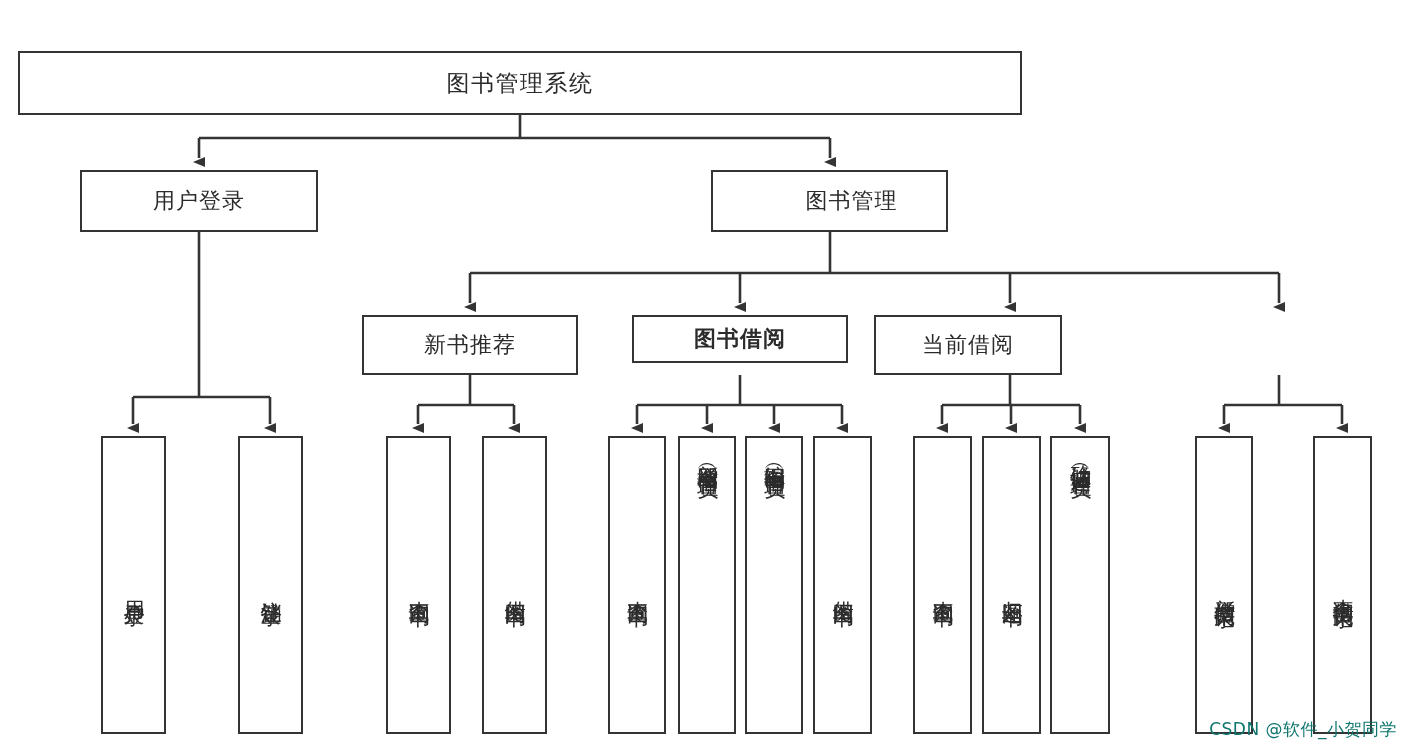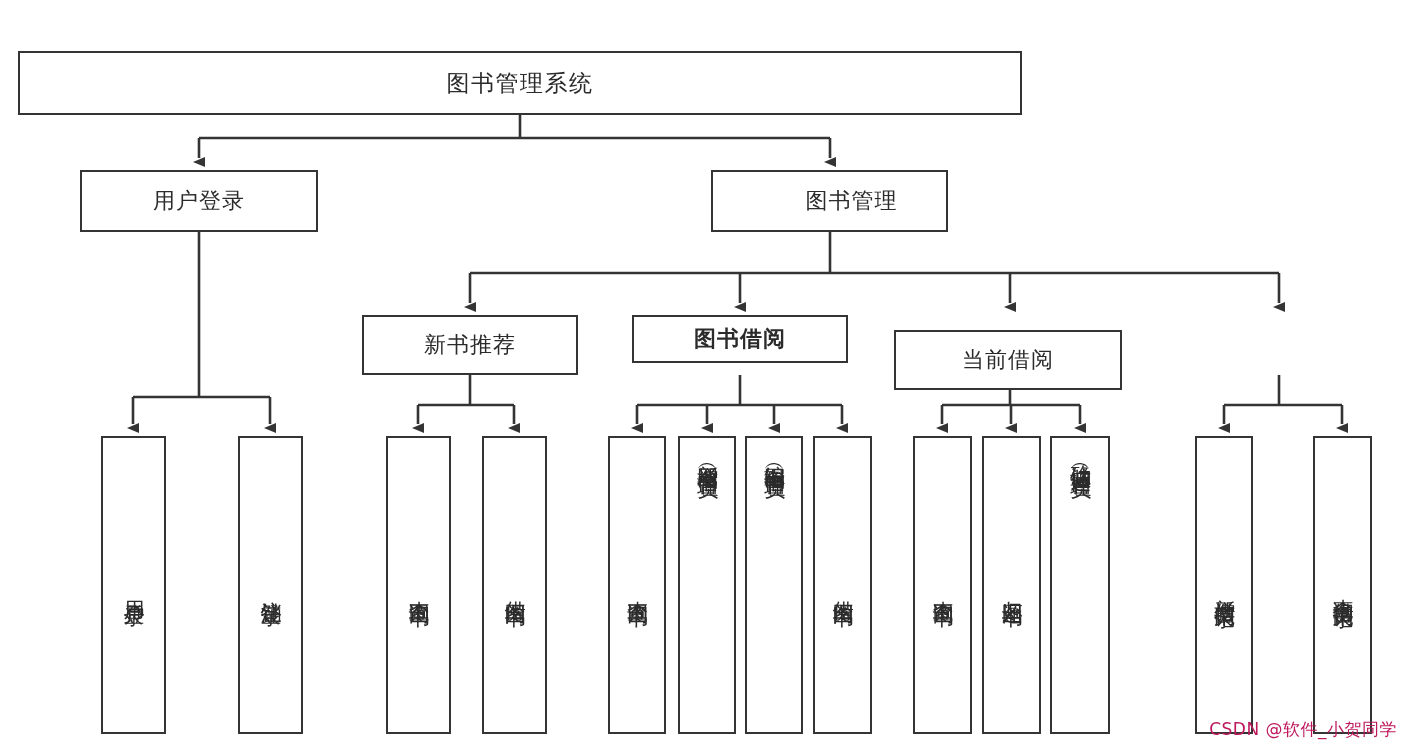--- a/index.html
+++ b/index.html
@@ -66,21 +66,21 @@
   .leaf-inner.top {
     align-items: flex-start;
     padding-top: 4px;
     box-sizing: border-box;
   }
   .watermark {
     position: absolute;
     right: 8px;
     bottom: 6px;
     font-size: 17px;
-    color: #be185d;
+    color: #0f766e;
     letter-spacing: 0.5px;
     white-space: nowrap;
   }
 </style>
 </head>
 <body>
 
 <div id="canvas">
 
   <svg class="edges" viewBox="0 0 1405 747" xmlns="http://www.w3.org/2000/svg">
@@ -143,21 +143,21 @@
   <div class="node node-h" style="left:711px; top:170px; width:237px; height:62px;padding-left:44px;">
     <span>图书管理</span>
   </div>
 
   <div class="node node-h" style="left:362px; top:315px; width:216px; height:60px;">
     <span>新书推荐</span>
   </div>
   <div class="node node-h" style="left:632px; top:315px; width:216px; height:48px;font-weight:bold;">
     <span>图书借阅</span>
   </div>
-  <div class="node node-h" style="left:894px; top:315px; width:228px; height:60px;margin-top:15px;">
+  <div class="node node-h" style="left:874px; top:315px; width:188px; height:60px;">
     <span>当前借阅</span>
   </div>
 
   <div class="node node-leaf" style="left:101px; top:436px; width:65px; height:298px;">
     <div class="leaf-inner">
       <span class="vtext">用户登录</span>
     </div>
   </div>
 
   <div class="node node-leaf" style="left:238px; top:436px; width:65px; height:298px;">

